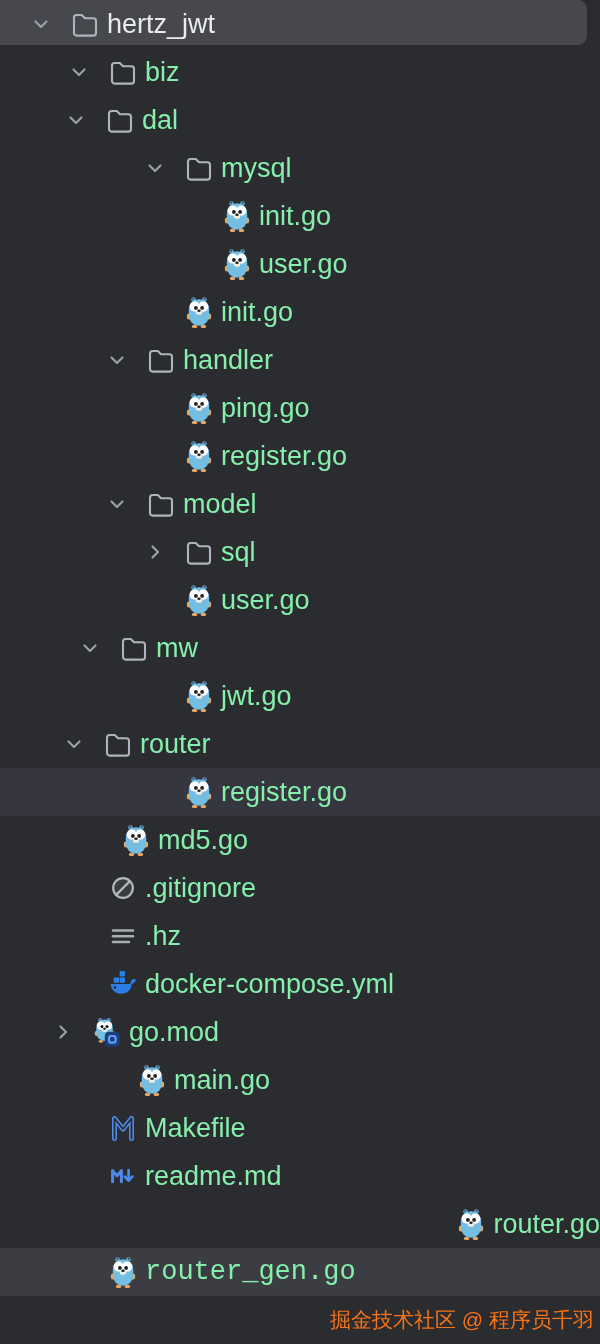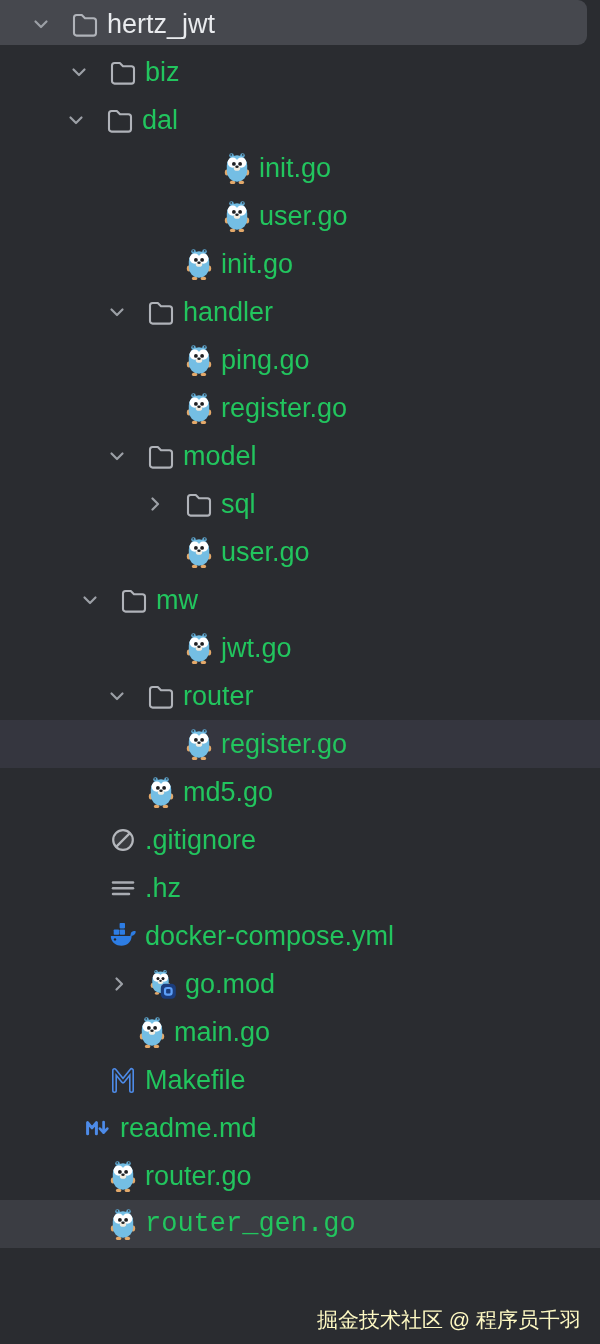--- a/index.html
+++ b/index.html
@@ -19,25 +19,25 @@
   .row.hl-selected::before{
     content:"";position:absolute;z-index:0;inset:0;background:#35363F;
   }
   .row.hl-muted::before{
     content:"";position:absolute;z-index:0;inset:0;background:#3B3D43;
   }
   .twisty{width:24px;height:24px;margin-right:19px;flex:none;display:flex;align-items:center;justify-content:center}
   .twisty svg{width:24px;height:24px;display:block}
   .fileicon{width:26px;height:32px;margin-right:9px;flex:none;display:flex;align-items:center;justify-content:center}
   .fileicon svg{width:26px;height:32px;display:block}
-  .label{font-size:27px;line-height:48px;color:#22c55e;white-space:nowrap}
+  .label{font-size:27px;line-height:48px;color:#86efac;white-space:nowrap}
   .hl-active .label{color:#E9EBEE}
   .watermark{
-    position:absolute;top:1296px;height:48px;right:19px;z-index:2;
-    display:flex;align-items:center;font-size:21px;color:#fef9c3;white-space:nowrap;
+    position:absolute;top:1296px;height:48px;right:6px;z-index:2;
+    display:flex;align-items:center;font-size:21px;color:#f97316;white-space:nowrap;
   }
   .defs{position:absolute;width:0;height:0;overflow:hidden}
 </style>
 </head>
 <body>
 
 <svg class="defs" aria-hidden="true">
   <defs>
     <symbol id="sym-chevron-down" viewBox="0 0 24 24">
       <polyline points="6.5,9.5 12,15 17.5,9.5" fill="none" stroke="#9CA0A6" stroke-width="2.2" stroke-linecap="round" stroke-linejoin="round"></polyline>
@@ -140,20 +140,33 @@
           <use href="#sym-chevron-down"></use>
         </svg>
       </span>
     <span class="fileicon">
         <svg viewBox="0 0 26 32">
           <use href="#sym-folder-icon"></use>
         </svg>
       </span>
     <span class="label">dal</span>
   </div>
+    <div class="row" style="padding-left: 143px;">
+    <span class="twisty">
+        <svg viewBox="0 0 24 24">
+          <use href="#sym-chevron-down"></use>
+        </svg>
+      </span>
+    <span class="fileicon">
+        <svg viewBox="0 0 26 32">
+          <use href="#sym-folder-icon"></use>
+        </svg>
+      </span>
+    <span class="label">mysql</span>
+  </div>
     <div class="row" style="padding-left: 181px;">
     <span class="twisty"></span>
     <span class="fileicon">
         <svg viewBox="0 0 26 32">
           <use href="#sym-go-file-icon"></use>
         </svg>
       </span>
     <span class="label">init.go</span>
   </div>
     <div class="row" style="padding-left: 181px;">
@@ -255,21 +268,21 @@
   </div>
     <div class="row" style="padding-left: 143px;">
     <span class="twisty"></span>
     <span class="fileicon">
         <svg viewBox="0 0 26 32">
           <use href="#sym-go-file-icon"></use>
         </svg>
       </span>
     <span class="label">jwt.go</span>
   </div>
-    <div class="row" style="padding-left: 105px;">
+    <div class="row" style="padding-left: 46px; margin-left: 16px;">
     <span class="twisty">
         <svg viewBox="0 0 24 24">
           <use href="#sym-chevron-down"></use>
         </svg>
       </span>
     <span class="fileicon">
         <svg viewBox="0 0 26 32">
           <use href="#sym-folder-icon"></use>
         </svg>
       </span>
@@ -277,21 +290,21 @@
   </div>
     <div class="row hl-selected" style="padding-left: 143px;">
     <span class="twisty"></span>
     <span class="fileicon">
         <svg viewBox="0 0 26 32">
           <use href="#sym-go-file-icon"></use>
         </svg>
       </span>
     <span class="label">register.go</span>
   </div>
-    <div class="row" style="padding-left: 105px;">
+    <div class="row" style="padding-left: 80px;">
     <span class="twisty"></span>
     <span class="fileicon">
         <svg viewBox="0 0 26 32">
           <use href="#sym-go-file-icon"></use>
         </svg>
       </span>
     <span class="label">md5.go</span>
   </div>
     <div class="row" style="padding-left: 67px; text-align: center;">
     <span class="twisty"></span>
@@ -313,21 +326,21 @@
   </div>
     <div class="row" style="padding-left: 67px;">
     <span class="twisty"></span>
     <span class="fileicon">
         <svg viewBox="0 0 26 32">
           <use href="#sym-docker-icon"></use>
         </svg>
       </span>
     <span class="label">docker-compose.yml</span>
   </div>
-    <div class="row" style="padding-left: 107px;">
+    <div class="row" style="padding-left: 51px;">
     <span class="twisty">
         <svg viewBox="0 0 24 24">
           <use href="#sym-chevron-right"></use>
         </svg>
       </span>
     <span class="fileicon">
         <svg viewBox="0 0 26 32">
           <use href="#sym-go-mod-icon"></use>
         </svg>
       </span>
@@ -344,30 +357,30 @@
   </div>
     <div class="row" style="padding-left: 67px;">
     <span class="twisty"></span>
     <span class="fileicon">
         <svg viewBox="0 0 26 32">
           <use href="#sym-makefile-icon"></use>
         </svg>
       </span>
     <span class="label">Makefile</span>
   </div>
-    <div class="row" style="padding-left: 42px;">
+    <div class="row" style="padding-left: 67px;">
     <span class="twisty"></span>
     <span class="fileicon">
         <svg viewBox="0 0 26 32">
           <use href="#sym-markdown-icon"></use>
         </svg>
       </span>
     <span class="label">readme.md</span>
   </div>
-    <div class="row" style="padding-left: 67px;">
+    <div class="row" style="padding-left: 67px; justify-content: flex-end;">
     <span class="twisty"></span>
     <span class="fileicon">
         <svg viewBox="0 0 26 32">
           <use href="#sym-go-file-icon"></use>
         </svg>
       </span>
     <span class="label">router.go</span>
   </div>
     <div class="row hl-muted" style="padding-left: 67px; font-family: Liberation Mono, monospace;">
     <span class="twisty"></span>

